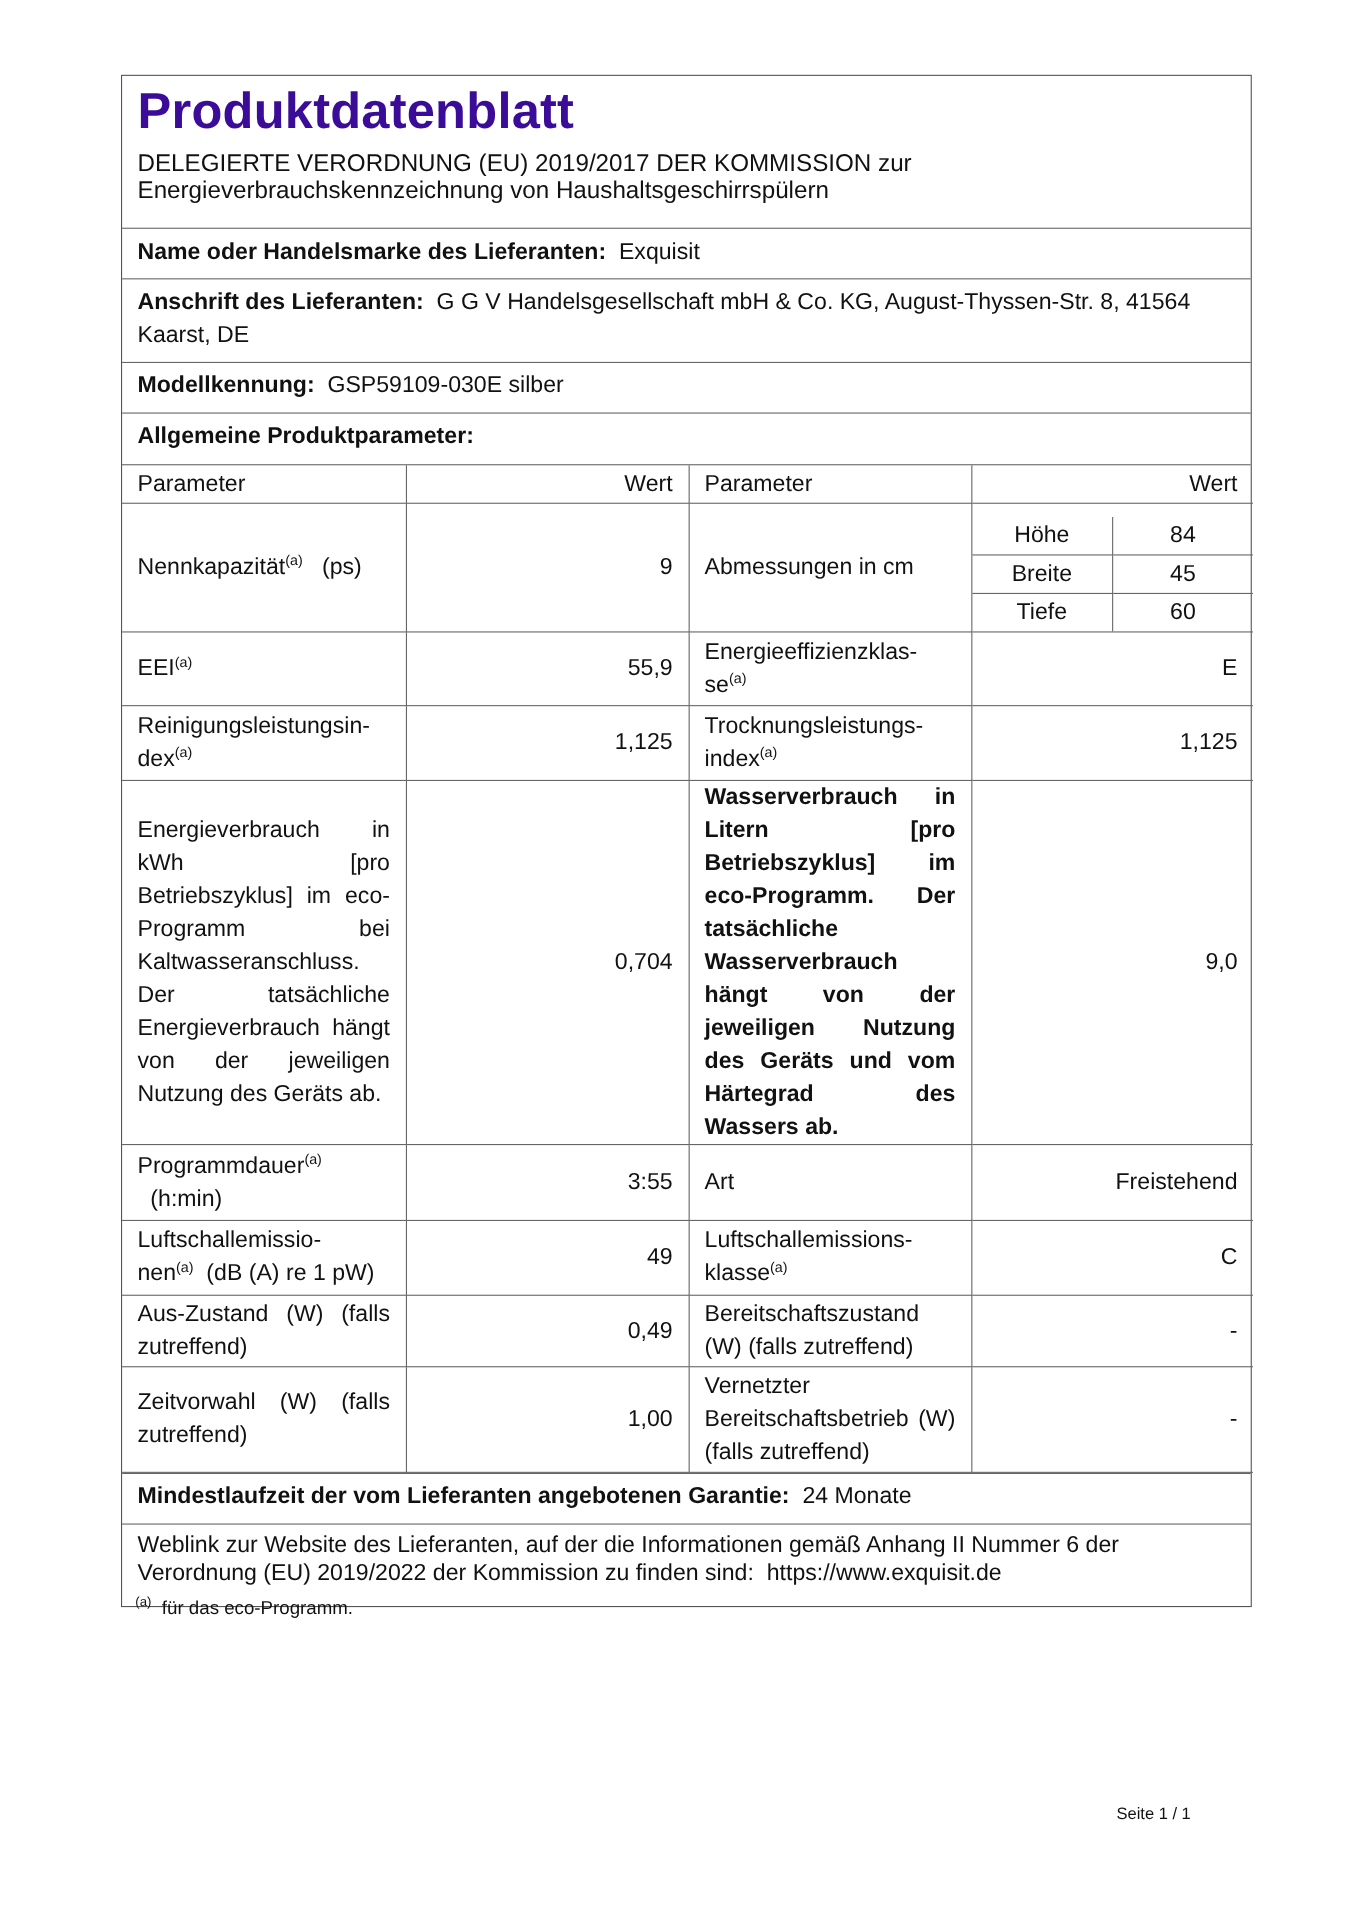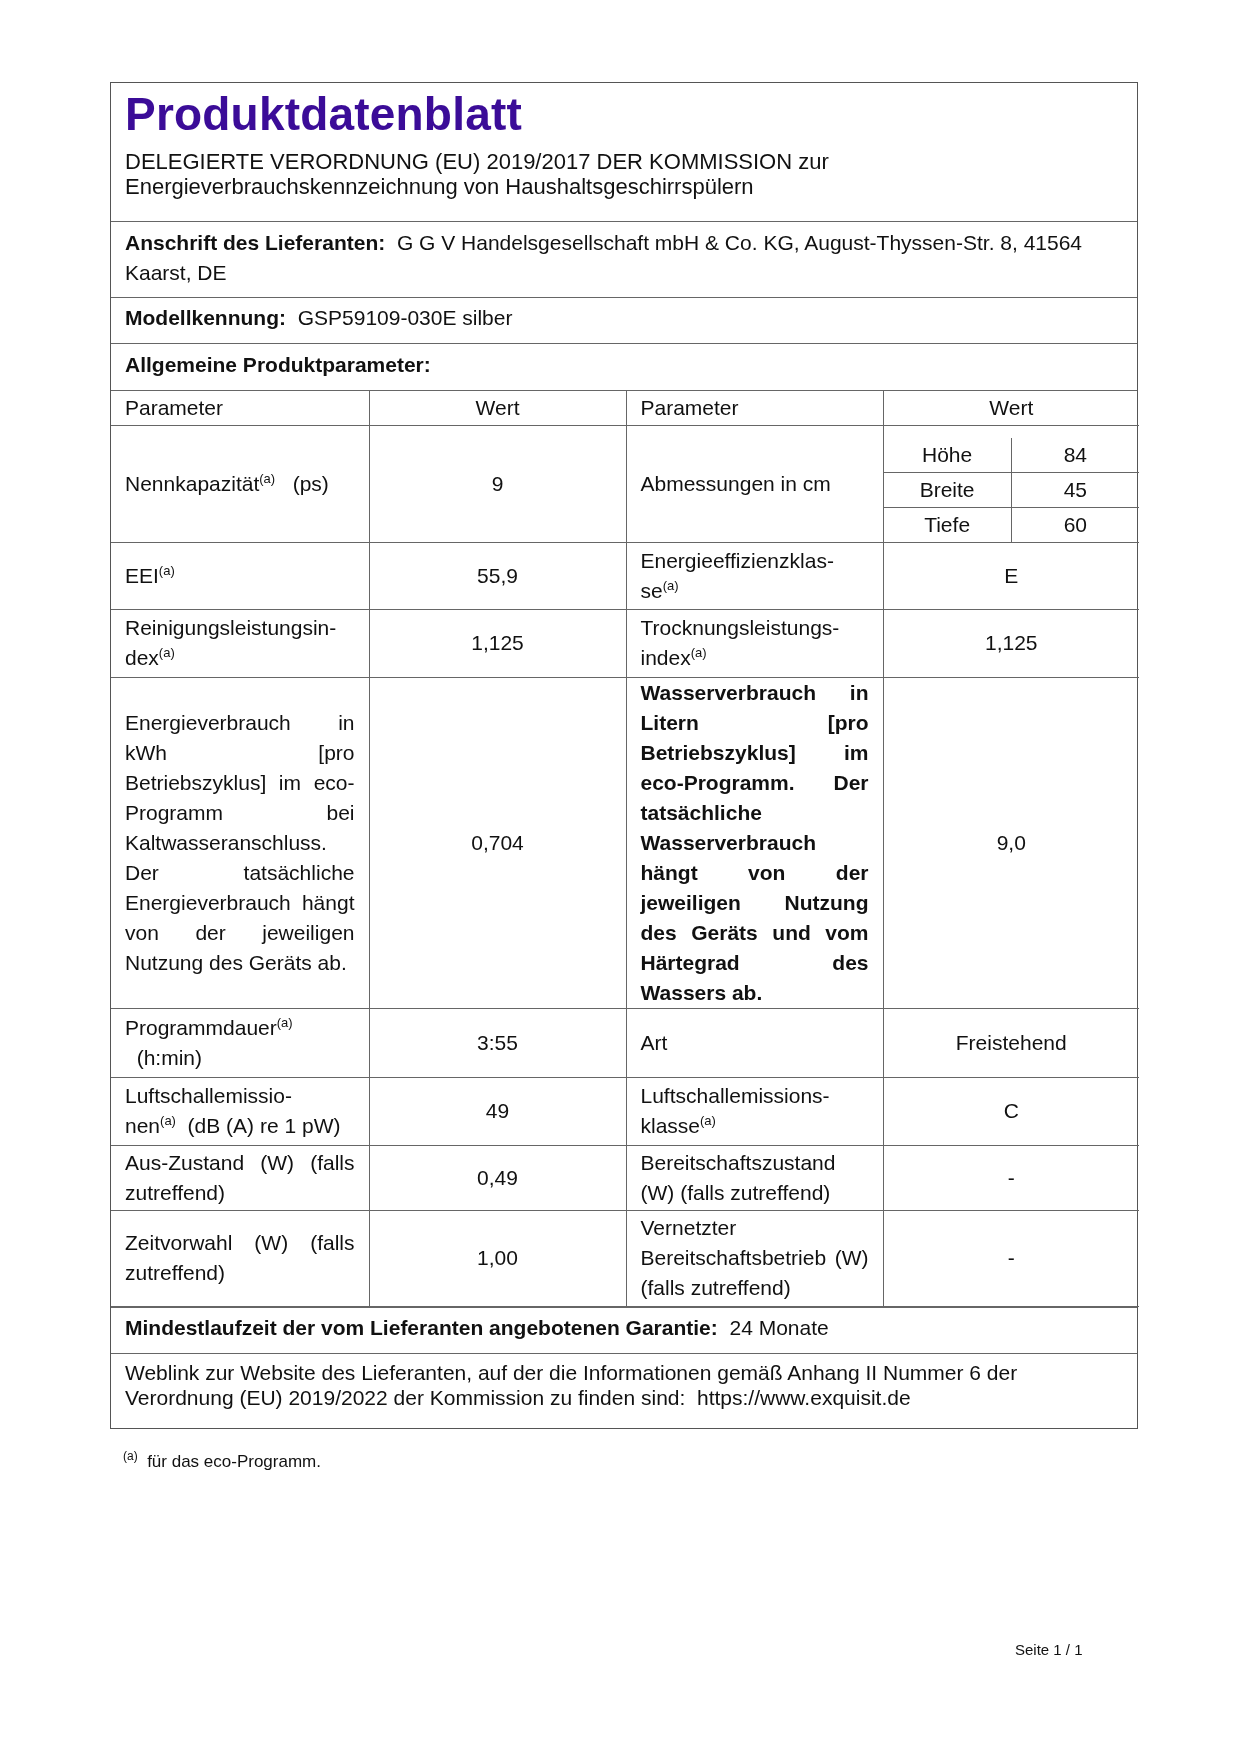--- a/index.html
+++ b/index.html
@@ -1,38 +1,38 @@
 <!DOCTYPE html>
 <html><head>
 <meta charset="utf-8">
 <style>
   html, body { margin: 0; padding: 0; background: #ffffff; }
   body { width: 1241px; height: 1754px; position: relative; font-family: "Liberation Sans", sans-serif; color: #111; }
-  .sheet { position: absolute; left: 110px; top: 82px; width: 1028px; border: 1.5px solid #555; box-sizing: border-box; }
+  .sheet { position: absolute; left: 110px; top: 68px; width: 1028px; border: 1.5px solid #555; box-sizing: border-box; }
   .block { border-bottom: 1.5px solid #666; padding: 0 14px; box-sizing: border-box; font-size: 21px; line-height: 30px; }
   .block:last-child { border-bottom: none; }
   .title { color: #3b0c98; font-weight: bold; font-size: 46px; line-height: 54px; padding-top: 4px; letter-spacing: 0.2px; }
   .subtitle { font-size: 22px; line-height: 25px; margin-top: 8px; }
   .hdr { height: 139px; }
   .b { font-weight: bold; }
   .row-name { height: 46px; padding-top: 6px; }
   .row-addr { height: 76px; padding-top: 6px; }
   .row-model { height: 46px; padding-top: 5px; }
   .row-general { height: 47px; padding-top: 6px; }
   .row-warranty { height: 46px; padding-top: 5px; }
   .row-further { height: 47px; padding-top: 6px; }
   .row-web { height: 74px; padding-top: 6px; line-height: 25px; }
 
   table.params { width: 100%; border-collapse: collapse; table-layout: fixed; font-size: 21px; }
   table.params td { border: 1px solid #666; padding: 0 14px; vertical-align: middle; line-height: 30px; }
   table.params tr > td:first-child { border-left: none; }
   table.params tr > td:last-child { border-right: none; }
   table.params tr:first-child td { border-top: none; }
   table.params tr.thick td { border-bottom: 1.5px solid #666; }
-  .c { text-align: center; }
+  .c { text-align: right; }
   .j { text-align: justify; text-align-last: left; }
   sup { font-size: 13px; line-height: 0; vertical-align: 8px; }
   .dims { width: 100%; border-collapse: collapse; table-layout: fixed; margin-top: 12px; }
   .dims td { border: none !important; border-bottom: 1px solid #666 !important; text-align: center; padding: 0; height: 34px; line-height: 30px; }
   .dims tr:last-child td { border-bottom: none !important; }
   .dims td.dl { border-right: 1.5px solid #666 !important; }
   td.dimcell { padding: 0 !important; }
   .footnote { position: absolute; left: 123px; top: 1452px; font-size: 17px; }
   .footnote sup { font-size: 12px; vertical-align: 7px; }
   .pagenum { position: absolute; left: 1015px; top: 1641px; font-size: 15px; }
@@ -40,20 +40,24 @@
 </head>
 <body>
 
 <div class="sheet">
 
   <div class="block hdr">
     <div class="title">Produktdatenblatt</div>
     <div class="subtitle">DELEGIERTE VERORDNUNG (EU) 2019/2017 DER KOMMISSION zur Energieverbrauchskennzeichnung von Haushaltsgeschirrspülern</div>
   </div>
 
+  <div class="block row-name">
+    <span class="b">Name oder Handelsmarke des Lieferanten:</span>&nbsp;
+    <span>Exquisit</span>
+  </div>
 
   <div class="block row-addr">
     <span class="b">Anschrift des Lieferanten:</span>&nbsp;
     <span>G G V Handelsgesellschaft mbH &amp; Co. KG, August-Thyssen-Str. 8, 41564 Kaarst, DE</span>
   </div>
 
   <div class="block row-model">
     <span class="b">Modellkennung:</span>&nbsp;
     <span>GSP59109-030E silber</span>
   </div>

